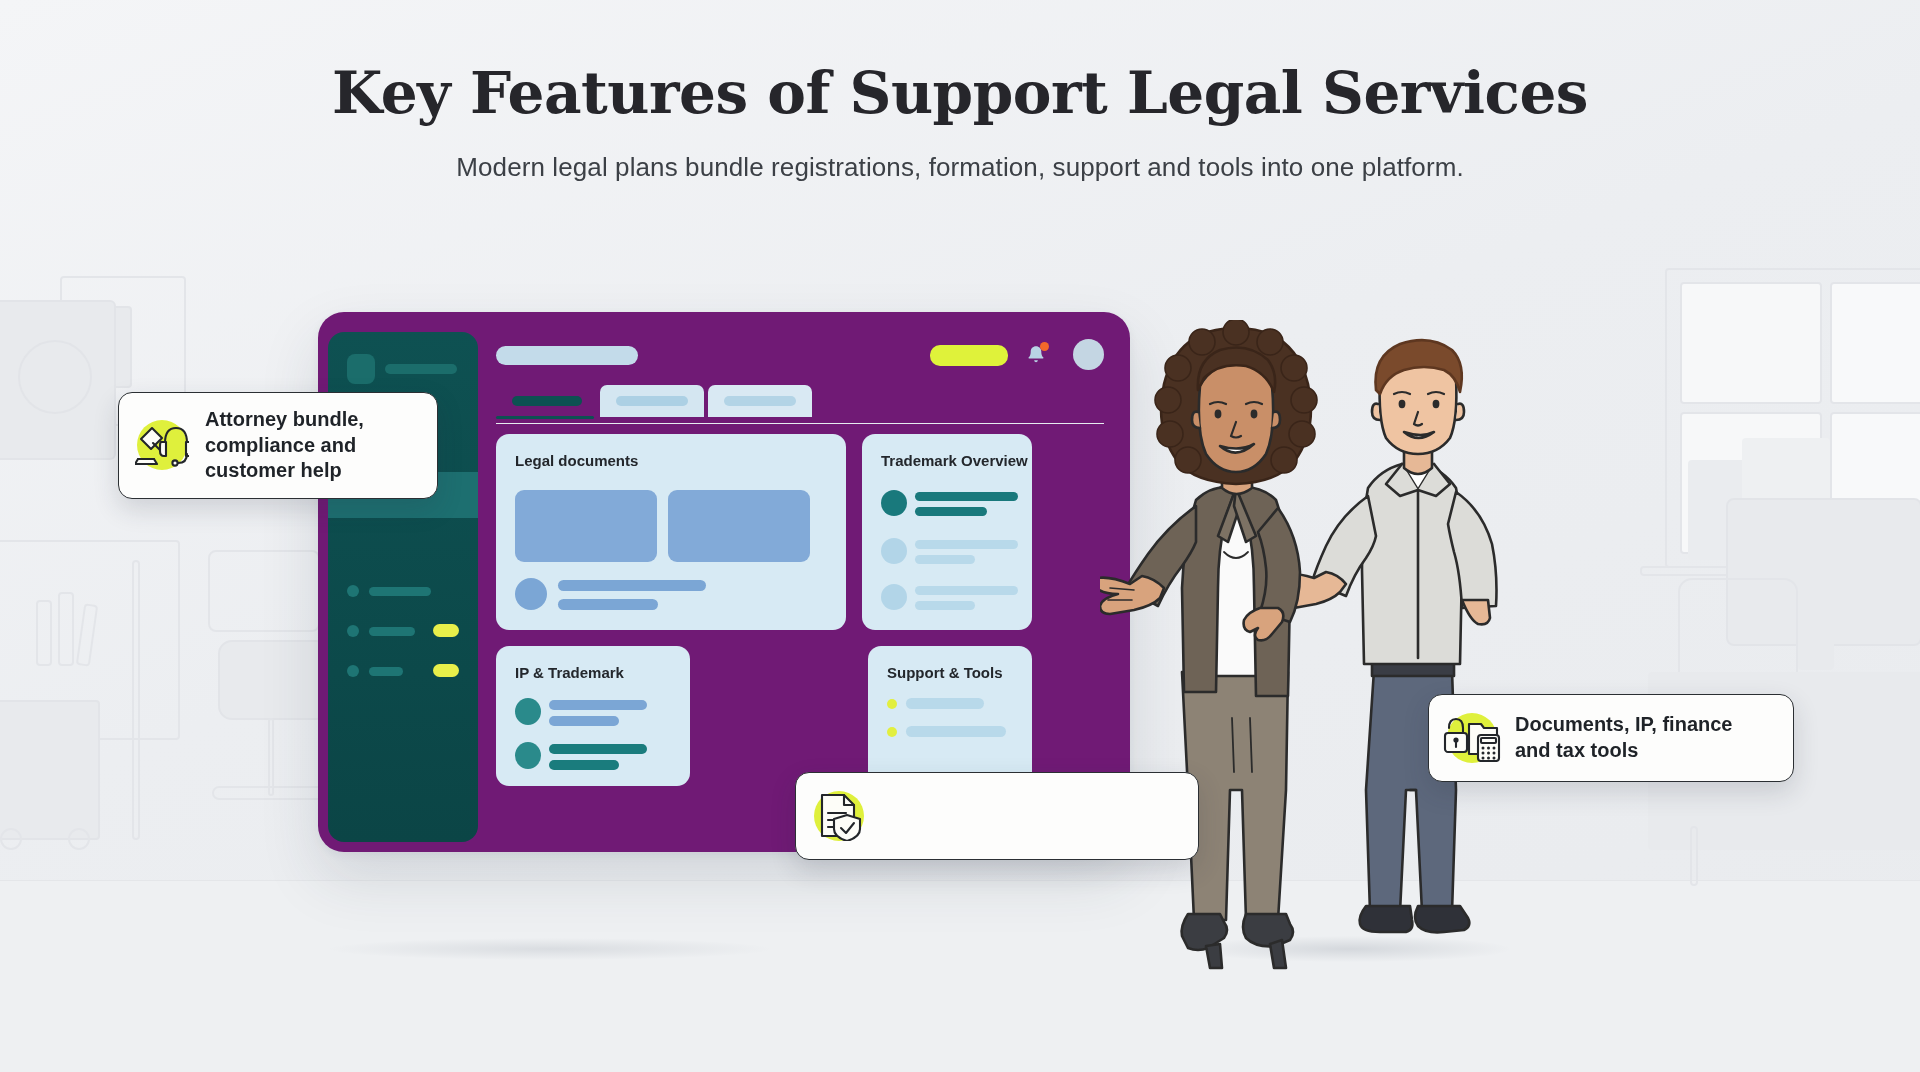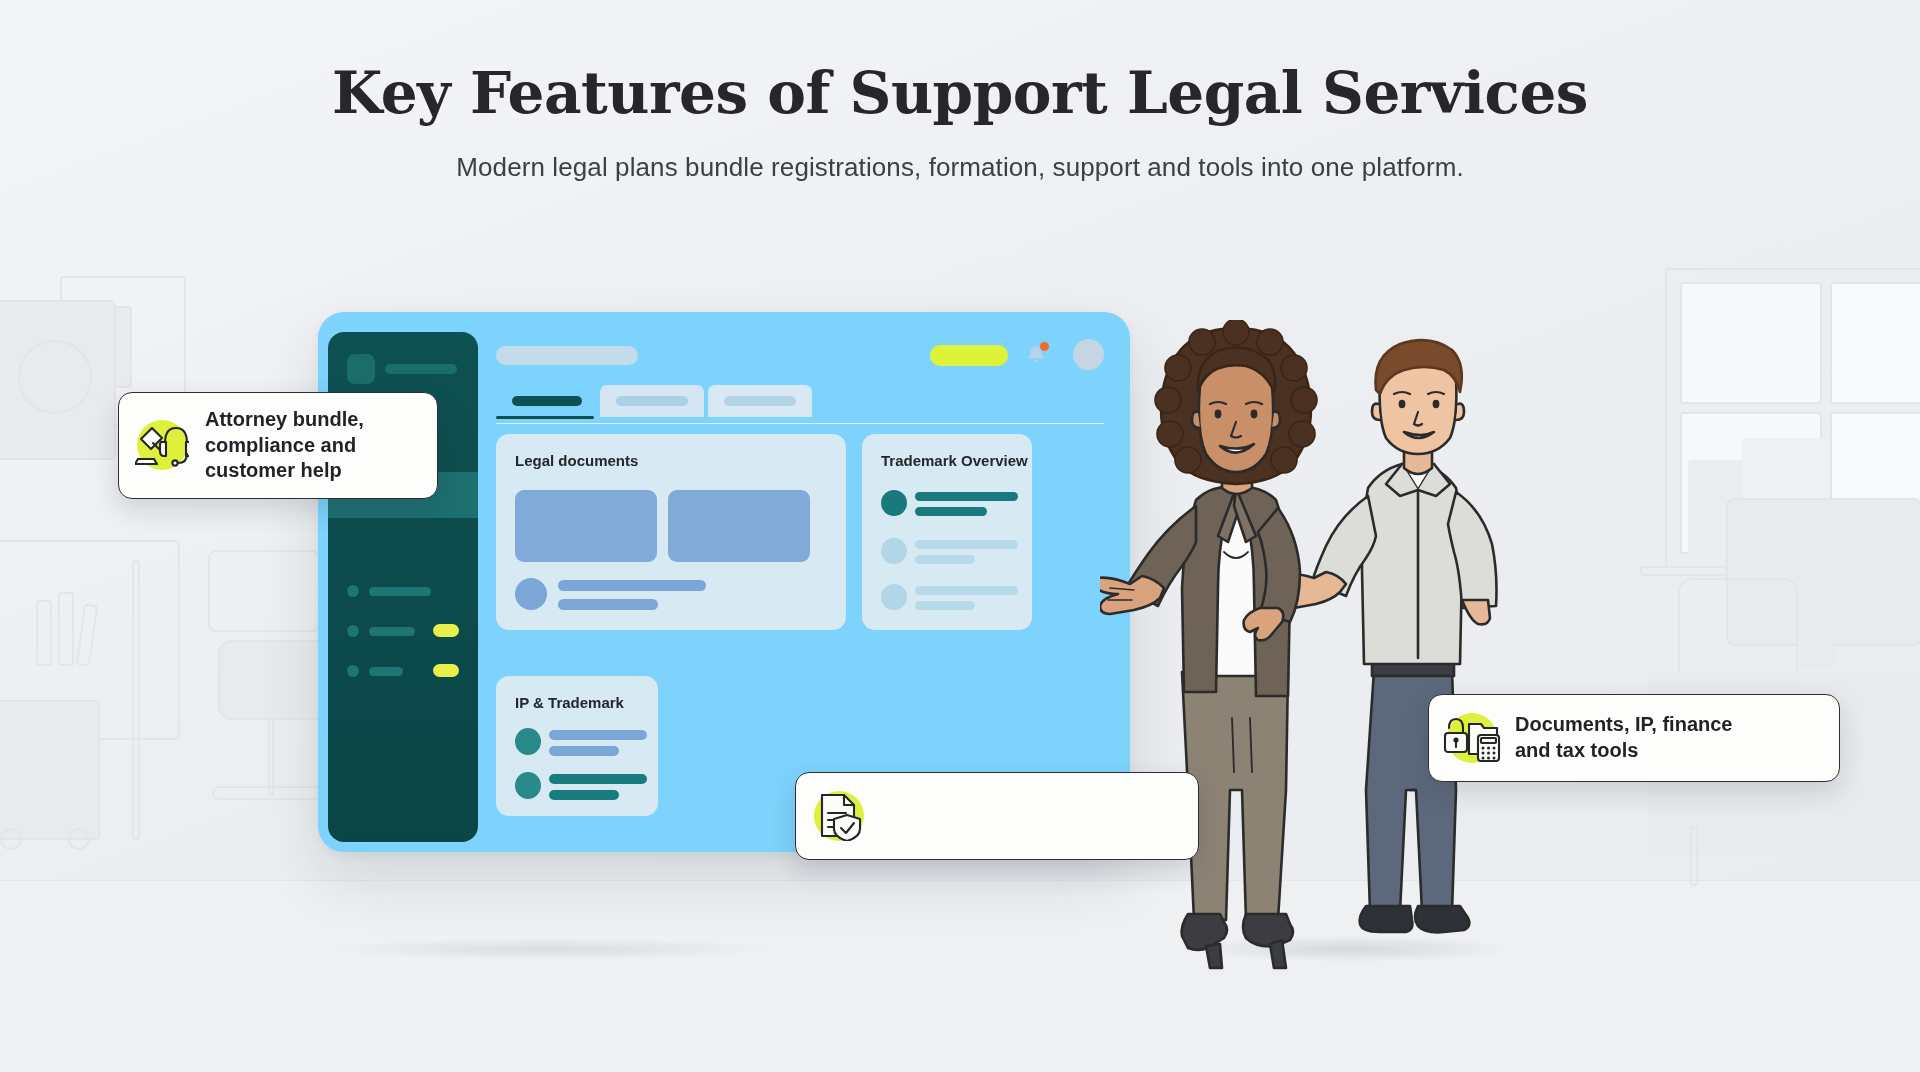--- a/index.html
+++ b/index.html
@@ -65,21 +65,21 @@
     letter-spacing: 0.1px;
   }
 
   
   .dashboard {
     position: absolute;
     left: 318px;
     top: 312px;
     width: 812px;
     height: 540px;
-    background: #7dd3fc;
+    background: #701a75;
     border-radius: 26px;
     box-shadow: 0 26px 60px rgba(40,52,70,0.13), 0 3px 10px rgba(40,52,70,0.06);
     z-index: 3;
   }
 
   .dash-sidebar {
     position: absolute;
     left: 10px;
     top: 20px;
     width: 150px;
@@ -283,21 +283,21 @@
   .co-row.r2 .co-dot { background: #b2d5e8; }
   .co-row.r2 .co-bar.b1 { top: 2px; width: 103px; background: #b8d9ea; }
   .co-row.r2 .co-bar.b2 { top: 17px; width: 60px; background: #b8d9ea; }
   .co-row.r3 { top: 150px; }
   .co-row.r3 .co-dot { background: #b2d5e8; }
   .co-row.r3 .co-bar.b1 { top: 2px; width: 103px; background: #b8d9ea; }
   .co-row.r3 .co-bar.b2 { top: 17px; width: 60px; background: #b8d9ea; }
 
   
   .card-sm { top: 212px; height: 140px; }
-  .card-ip { left: 0; width: 162px; margin-top: 30px; }
+  .card-ip { left: 0; width: 194px; }
   .card-tax { left: 186px; width: 170px; }
   .card-sup { left: 372px; width: 164px; }
 
   .ip-row { position: absolute; left: 19px; }
   .ip-dot {
     position: absolute;
     left: 0; top: 0;
     width: 26px; height: 27px;
     border-radius: 50%;
   }
@@ -359,21 +359,21 @@
   .callout-text {
     font-size: 20px;
     font-weight: 600;
     color: #1f2328;
     line-height: 1.28;
     white-space: pre-line;
   }
 
   #callout-attorney { left: 118px; top: 392px; width: 320px; }
   #callout-formation { left: 795px; top: 772px; width: 404px; }
-  #callout-documents { left: 1428px; top: 694px; width: 412px; }
+  #callout-documents { left: 1428px; top: 694px; width: 366px; }
 
   
   .people {
     position: absolute;
     left: 1100px;
     top: 320px;
     width: 480px;
     height: 660px;
     z-index: 5;
   }
@@ -538,20 +538,31 @@
           <span class="ip-bar b2"></span>
         </div>
         <div class="ip-row r2">
           <span class="ip-dot"></span>
           <span class="ip-bar b1"></span>
           <span class="ip-bar b2"></span>
         </div>
       </div>
 
 
+      <div class="card card-sm card-sup">
+        <div class="card-title">Support &amp; Tools</div>
+        <div class="bullet-row" style="top:52px;">
+          <span class="bullet-dot"></span>
+          <span class="bullet-bar" style="width:78px;"></span>
+        </div>
+        <div class="bullet-row" style="top:80px;">
+          <span class="bullet-dot"></span>
+          <span class="bullet-bar" style="width:100px;"></span>
+        </div>
+      </div>
 
     </div>
   </div>
 </div>
 
 <div class="people">
   <svg width="480" height="660" viewBox="0 0 480 660" fill="none" stroke="#2b2b2b" stroke-width="2.6" stroke-linecap="round" stroke-linejoin="round">
 
     <g>
 

